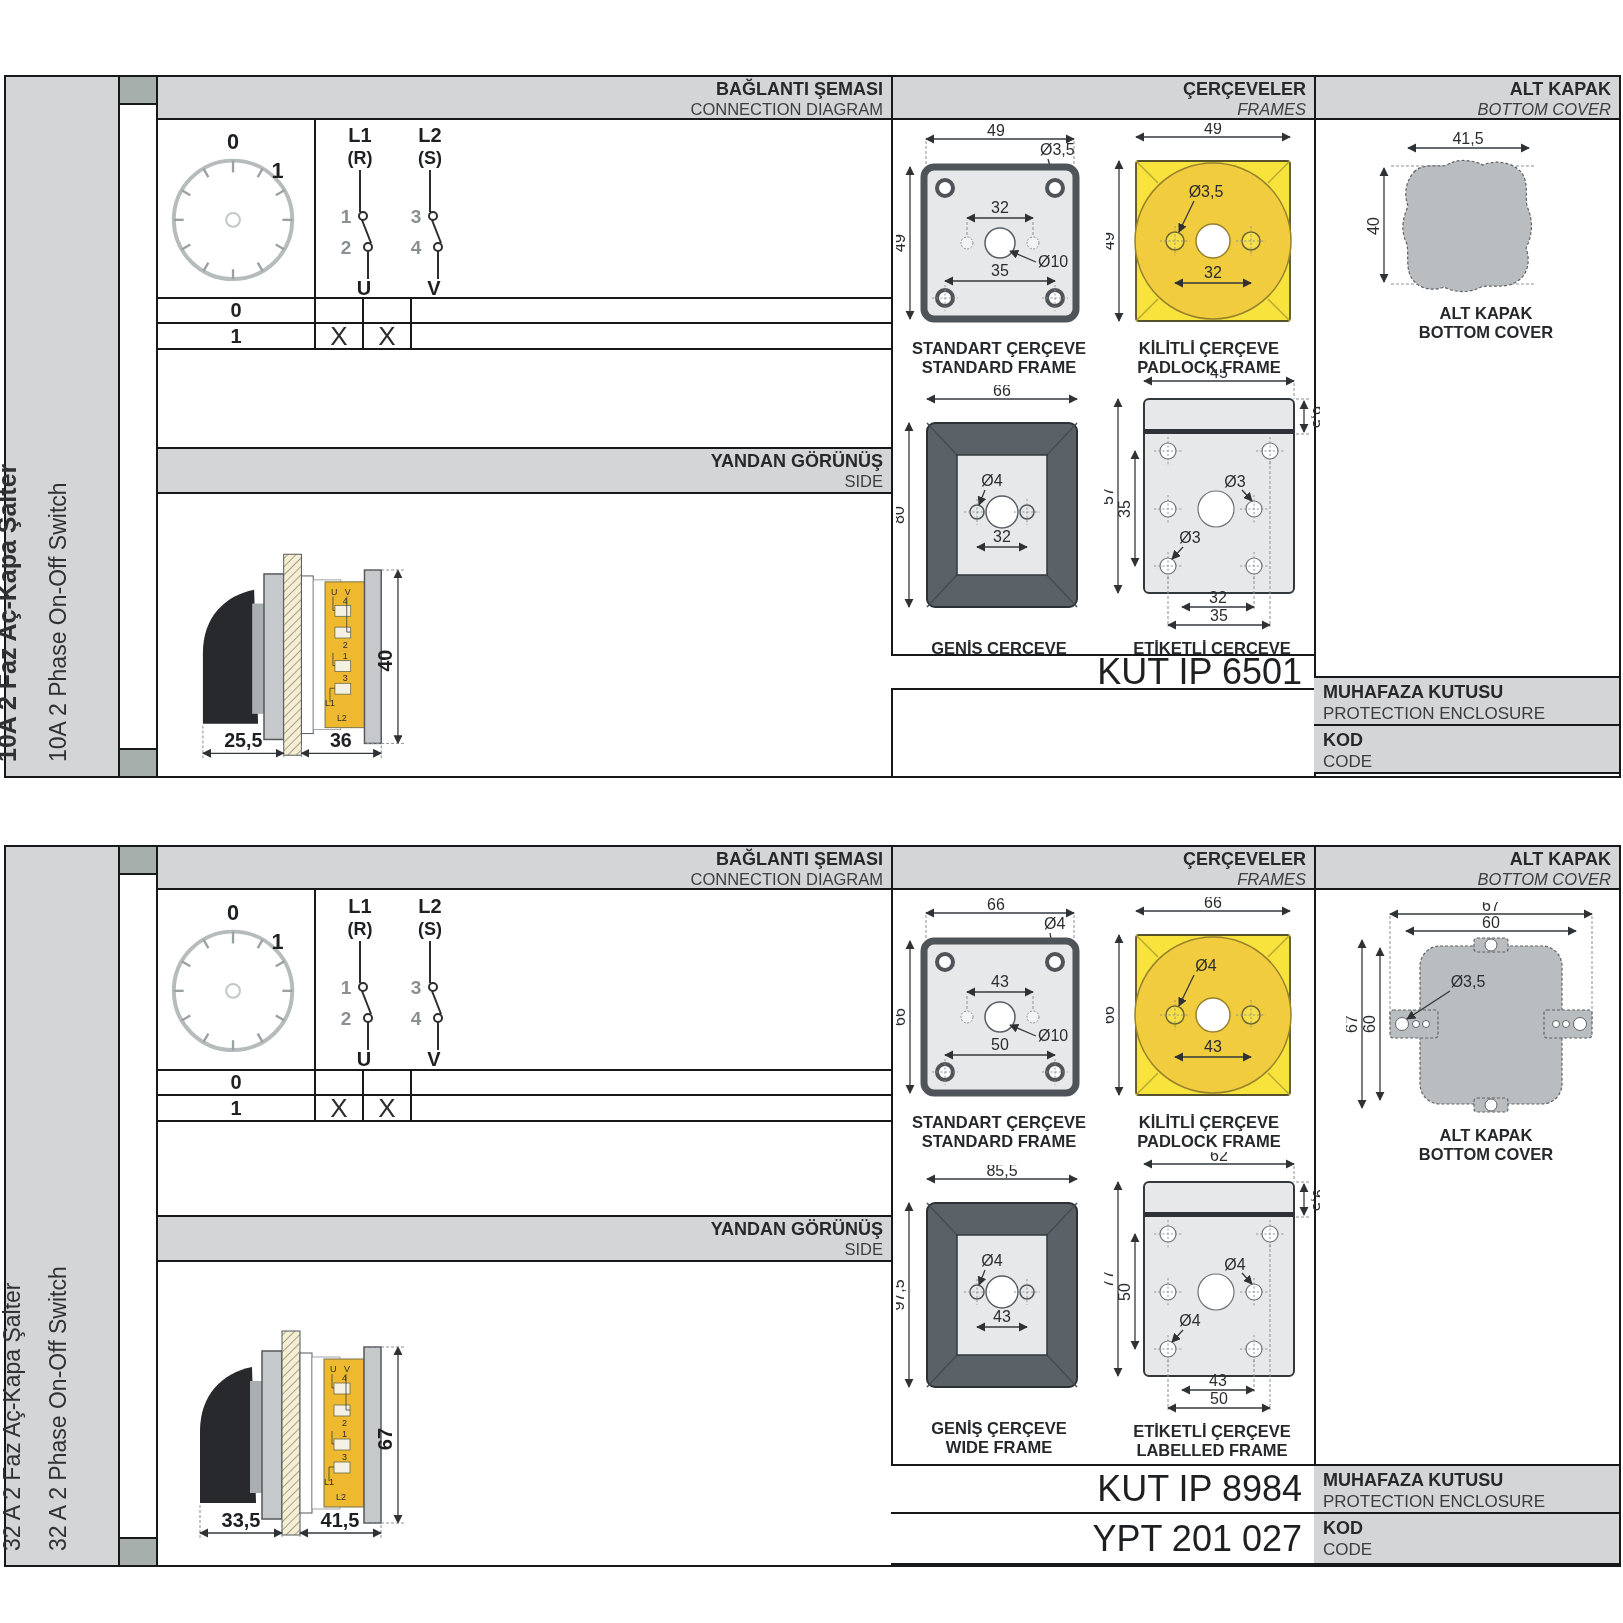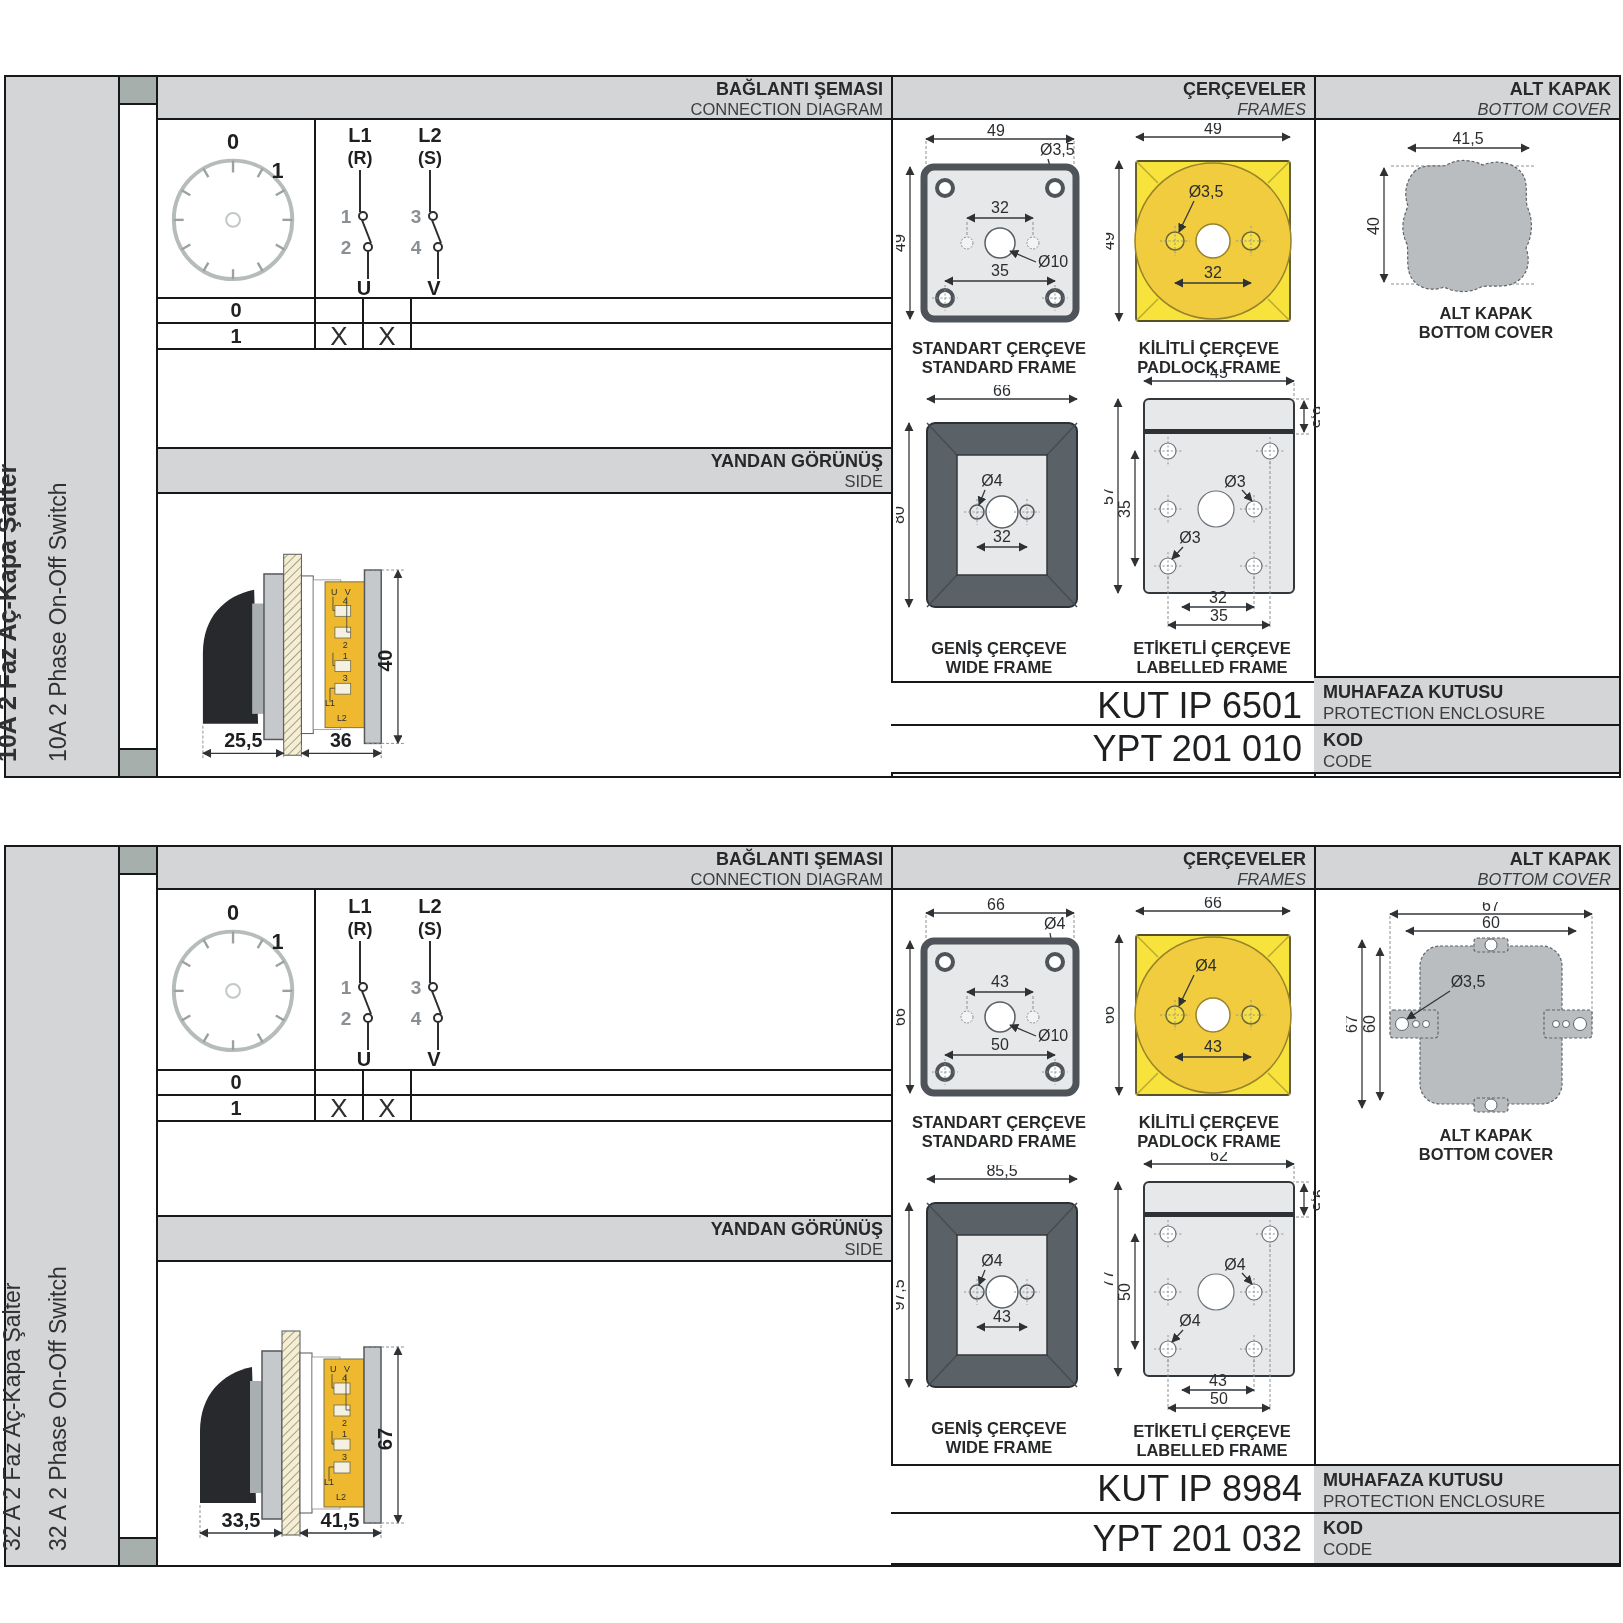--- a/index.html
+++ b/index.html
@@ -391,26 +391,25 @@
                C178,50 174,62 176,74 C183,90 181,104 175,116 C180,130 176,142 168,148
                C156,158 140,152 130,155 C118,162 102,160 93,155 C80,160 68,156 62,148
                C54,138 58,124 56,112 C49,98 52,86 57,74 C52,60 56,48 63,40 Z" fill="#babdbf" stroke="#5f6468" stroke-width="1.2" stroke-dasharray="3,2"></path>
     </svg>
     <div class="flabel">
       <div>ALT KAPAK</div>
         <div>BOTTOM COVER</div>
     </div>
   </div>
 
-  <div class="codev" style="left:885px;top:604px;width:423px;height:50px">KUT IP 6501</div>
+  <div class="codev" style="left:885px;top:577px;width:423px;height:36px">KUT IP 6501</div>
   <div class="codel" style="left:1308px;top:599px;width:305px;height:50px">
     <span class="tr">MUHAFAZA KUTUSU</span>
       <span class="en">PROTECTION ENCLOSURE</span>
   </div>
-  <div class="codev" style="left:885px;top:647px;width:423px;height:50px">YPT 201 010</div>
   <div class="codel" style="left:1308px;top:647px;width:305px;height:50px">
     <span class="tr">KOD</span>
       <span class="en">CODE</span>
   </div>
 </section>
 
 <section class="sheet s2" style="top:845px;height:722px">
   <div class="sidebar">
     <div class="vtext vt1">32 A 2 Faz Aç-Kapa Şalter</div>
     <div class="vtext vt2">32 A 2 Phase On-Off Switch</div>
@@ -781,18 +780,18 @@
       <div>ALT KAPAK</div>
         <div>BOTTOM COVER</div>
     </div>
   </div>
 
   <div class="codev" style="left:885px;top:617px;width:423px;height:50px">KUT IP 8984</div>
   <div class="codel" style="left:1308px;top:617px;width:305px;height:50px">
     <span class="tr">MUHAFAZA KUTUSU</span>
       <span class="en">PROTECTION ENCLOSURE</span>
   </div>
-  <div class="codev" style="left:885px;top:665px;width:423px;height:53px">YPT 201 032</div>
+  <div class="codev" style="left:885px;top:665px;width:423px;height:53px">YPT 201 027</div>
   <div class="codel" style="left:1308px;top:665px;width:305px;height:53px">
     <span class="tr">KOD</span>
       <span class="en">CODE</span>
   </div>
 </section>
 
 </body></html>

